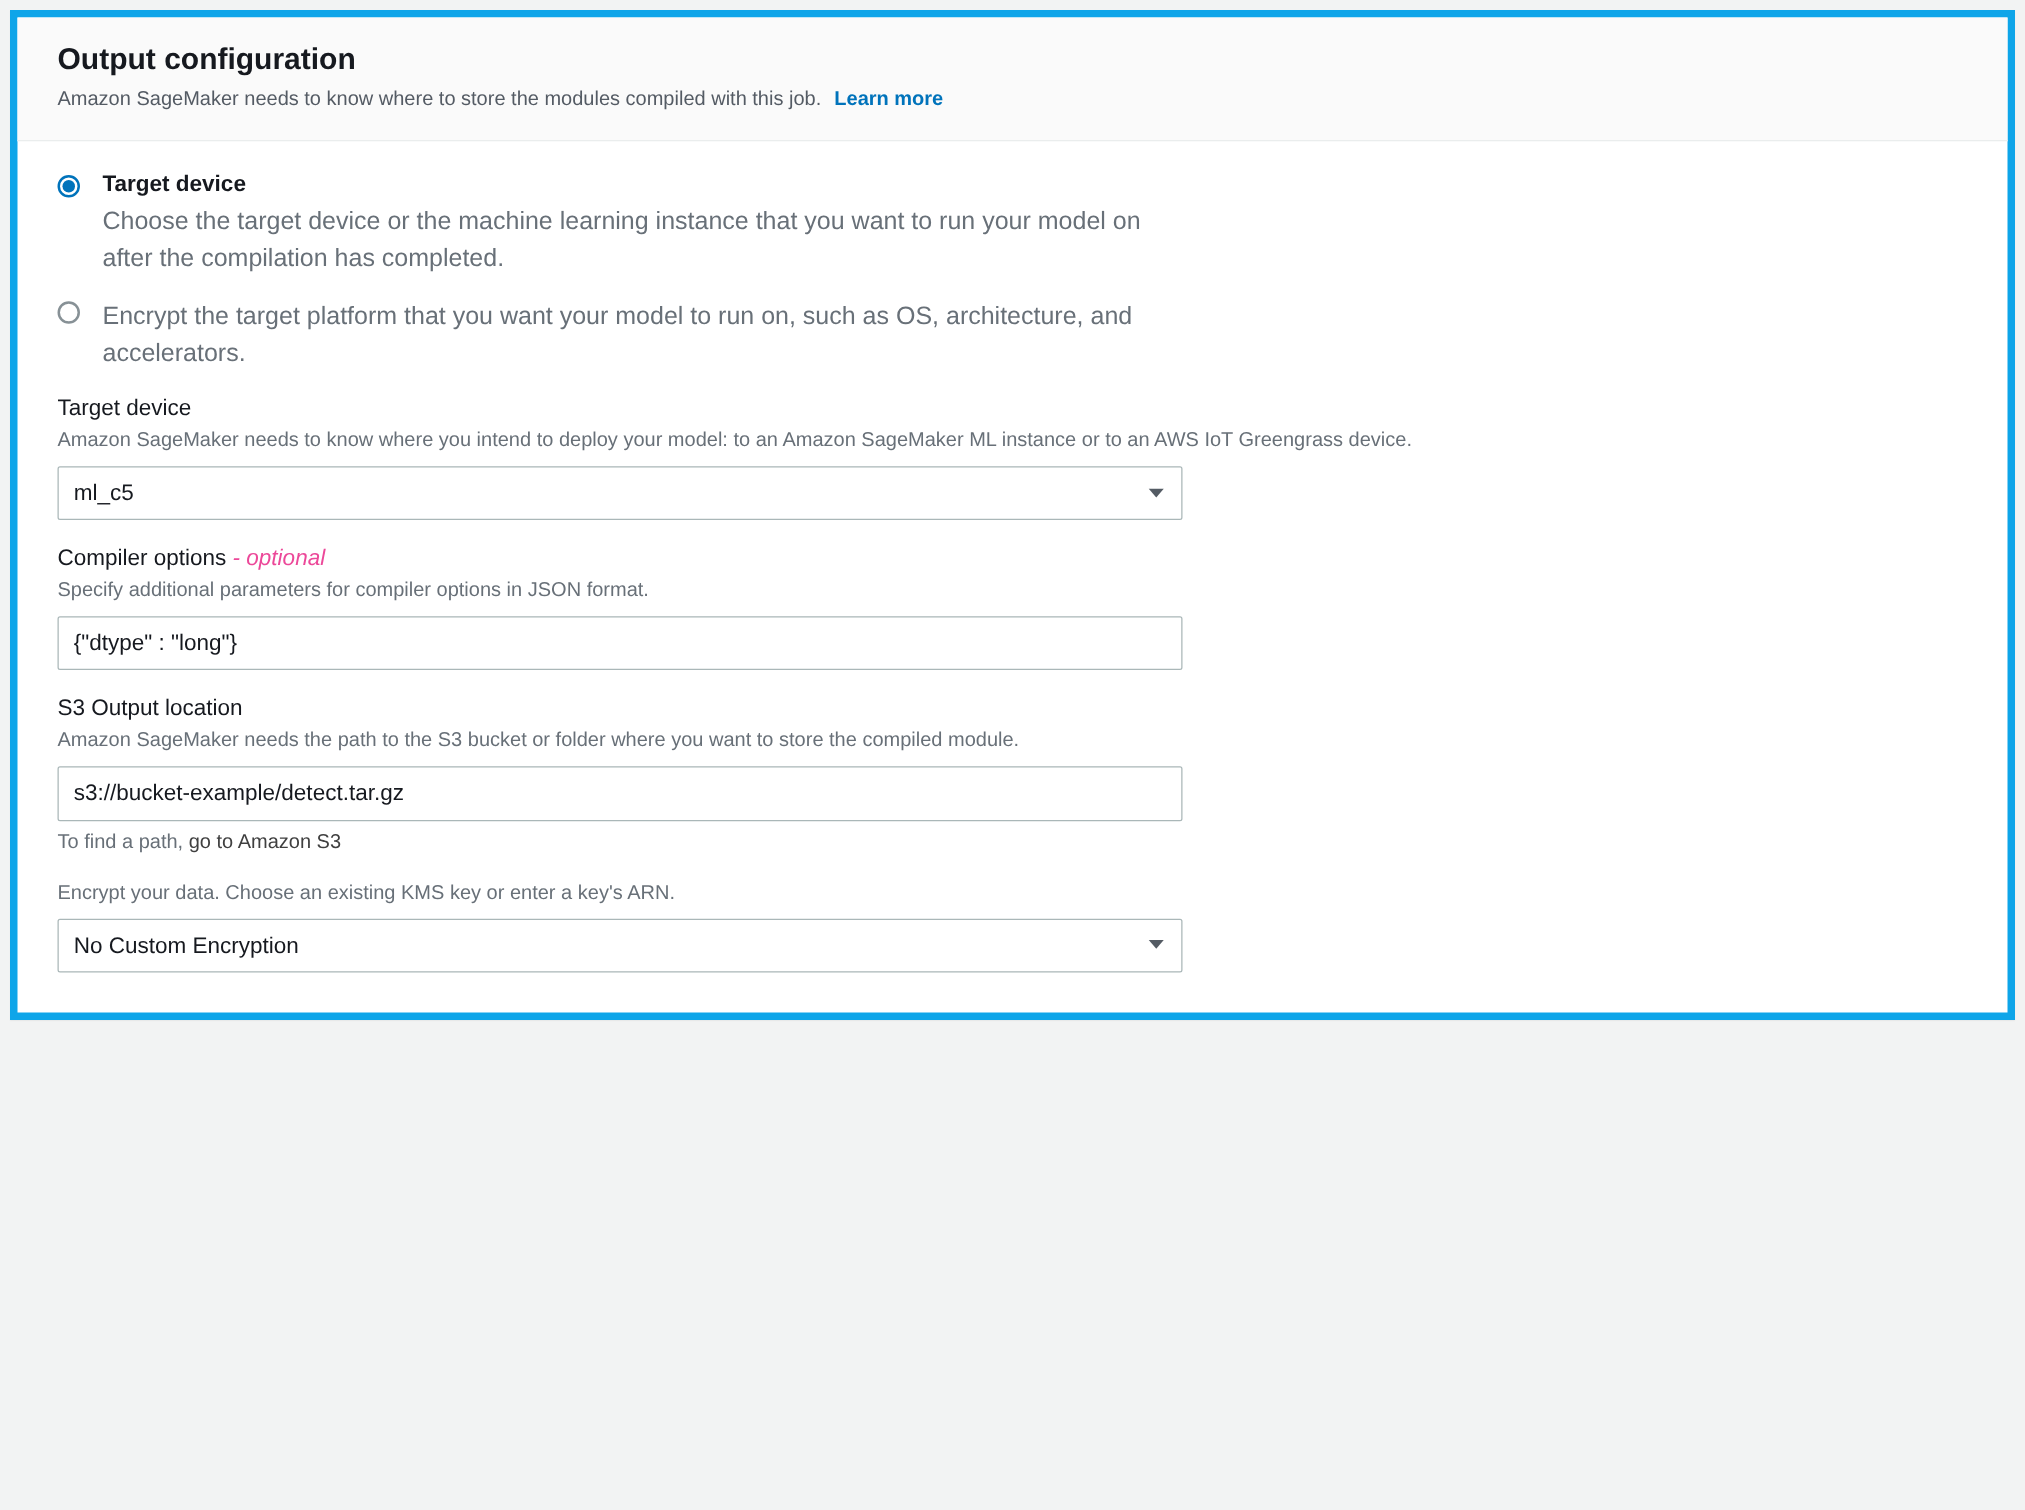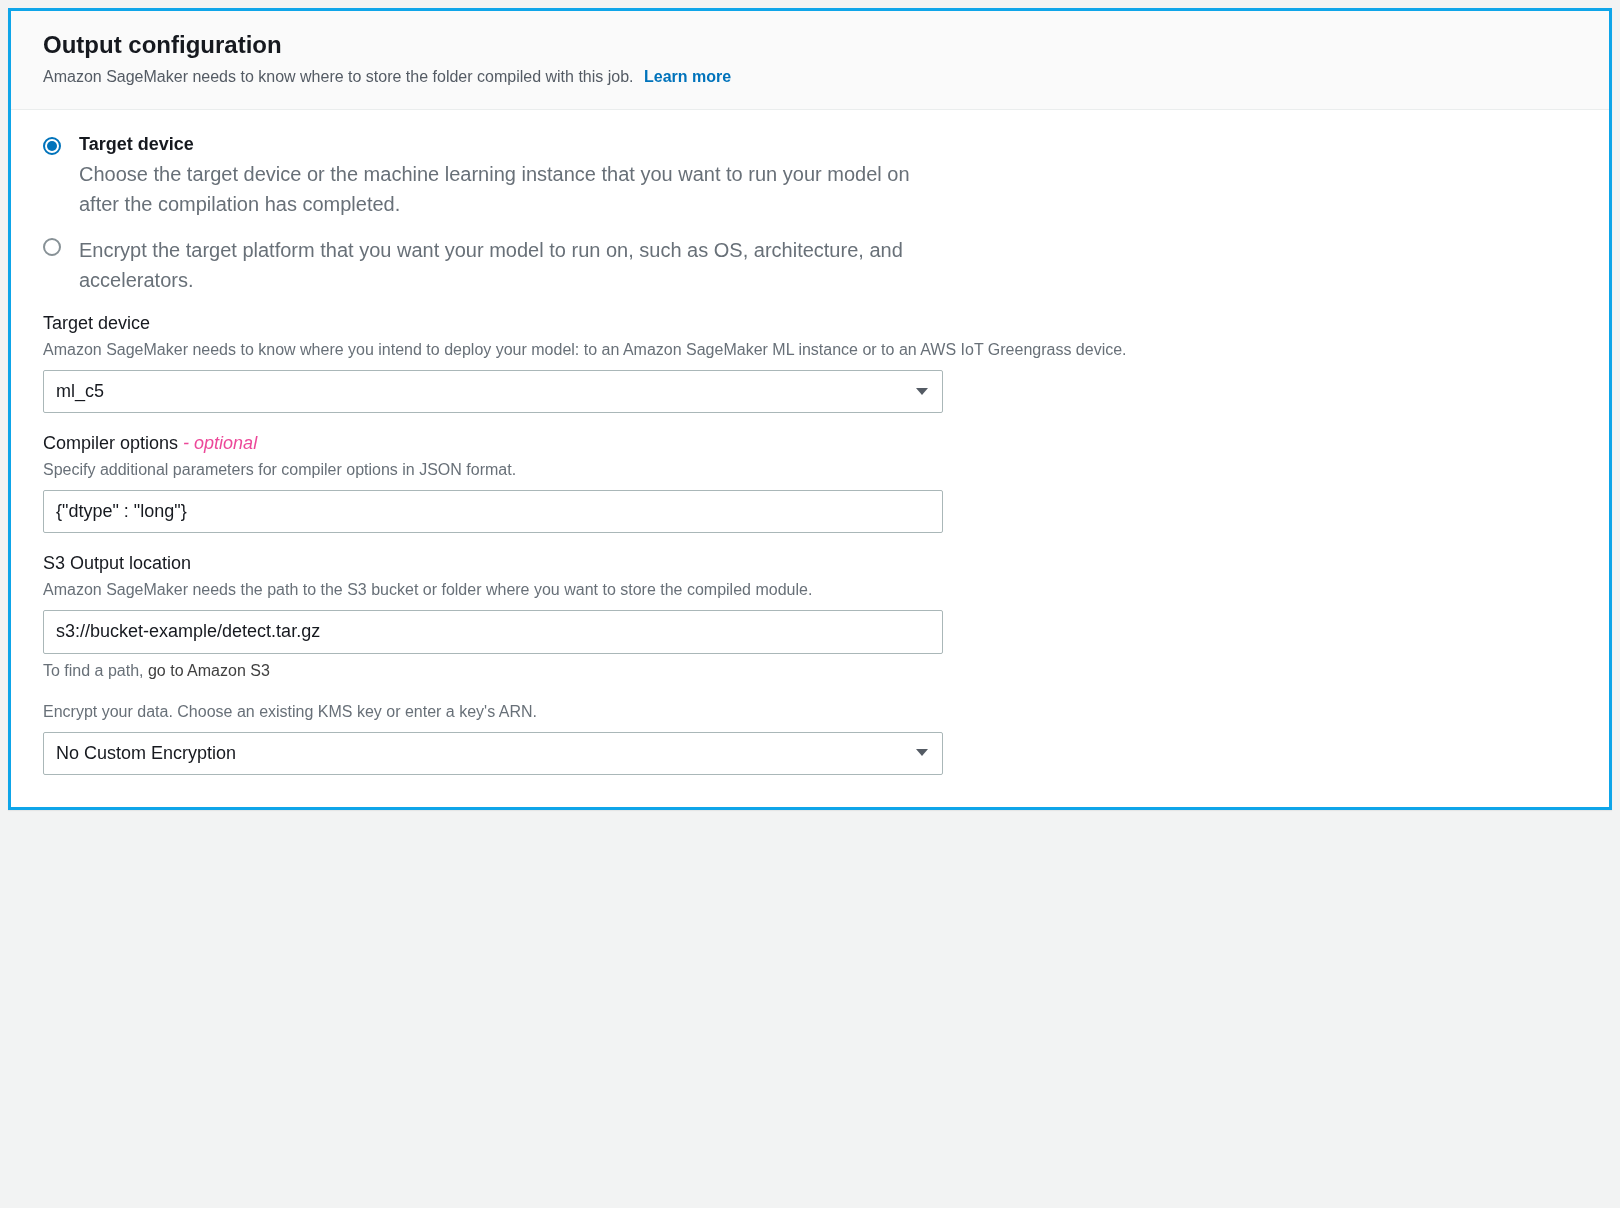--- a/index.html
+++ b/index.html
@@ -9,21 +9,21 @@
     }
     body {
       font-family: "Amazon Ember", "Helvetica Neue", Helvetica, Arial, sans-serif;
       background: #f2f3f3;
       padding: 8px;
       font-size: 14px;
       color: #16191f;
     }
     .panel {
       background: #ffffff;
-      border: 3px solid #0ea5e9;
+      border: 6px solid #0ea5e9;
       box-shadow: 0 1px 1px rgba(0,0,0,0.05);
     }
     .panel-header {
       padding: 20px 32px 20px 32px;
       border-bottom: 1px solid #eaeded;
       background: #fafafa;
     }
     .panel-header h1 {
       font-size: 24px;
       font-weight: 700;
@@ -164,21 +164,21 @@
       fill: #545b64;
     }
   </style>
 </head>
 <body>
 
 <div class="panel">
   <div class="panel-header">
     <h1>Output configuration</h1>
     <div class="subtitle">
-      <span>Amazon SageMaker needs to know where to store the folder compiled with this job.</span>
+      <span>Amazon SageMaker needs to know where to store the modules compiled with this job.</span>
       <a href="#">Learn more</a>
     </div>
   </div>
 
   <div class="panel-body">
 
     <div class="radio-group">
       <div class="radio-option">
         <div class="radio-circle selected"></div>
         <div class="radio-content">

